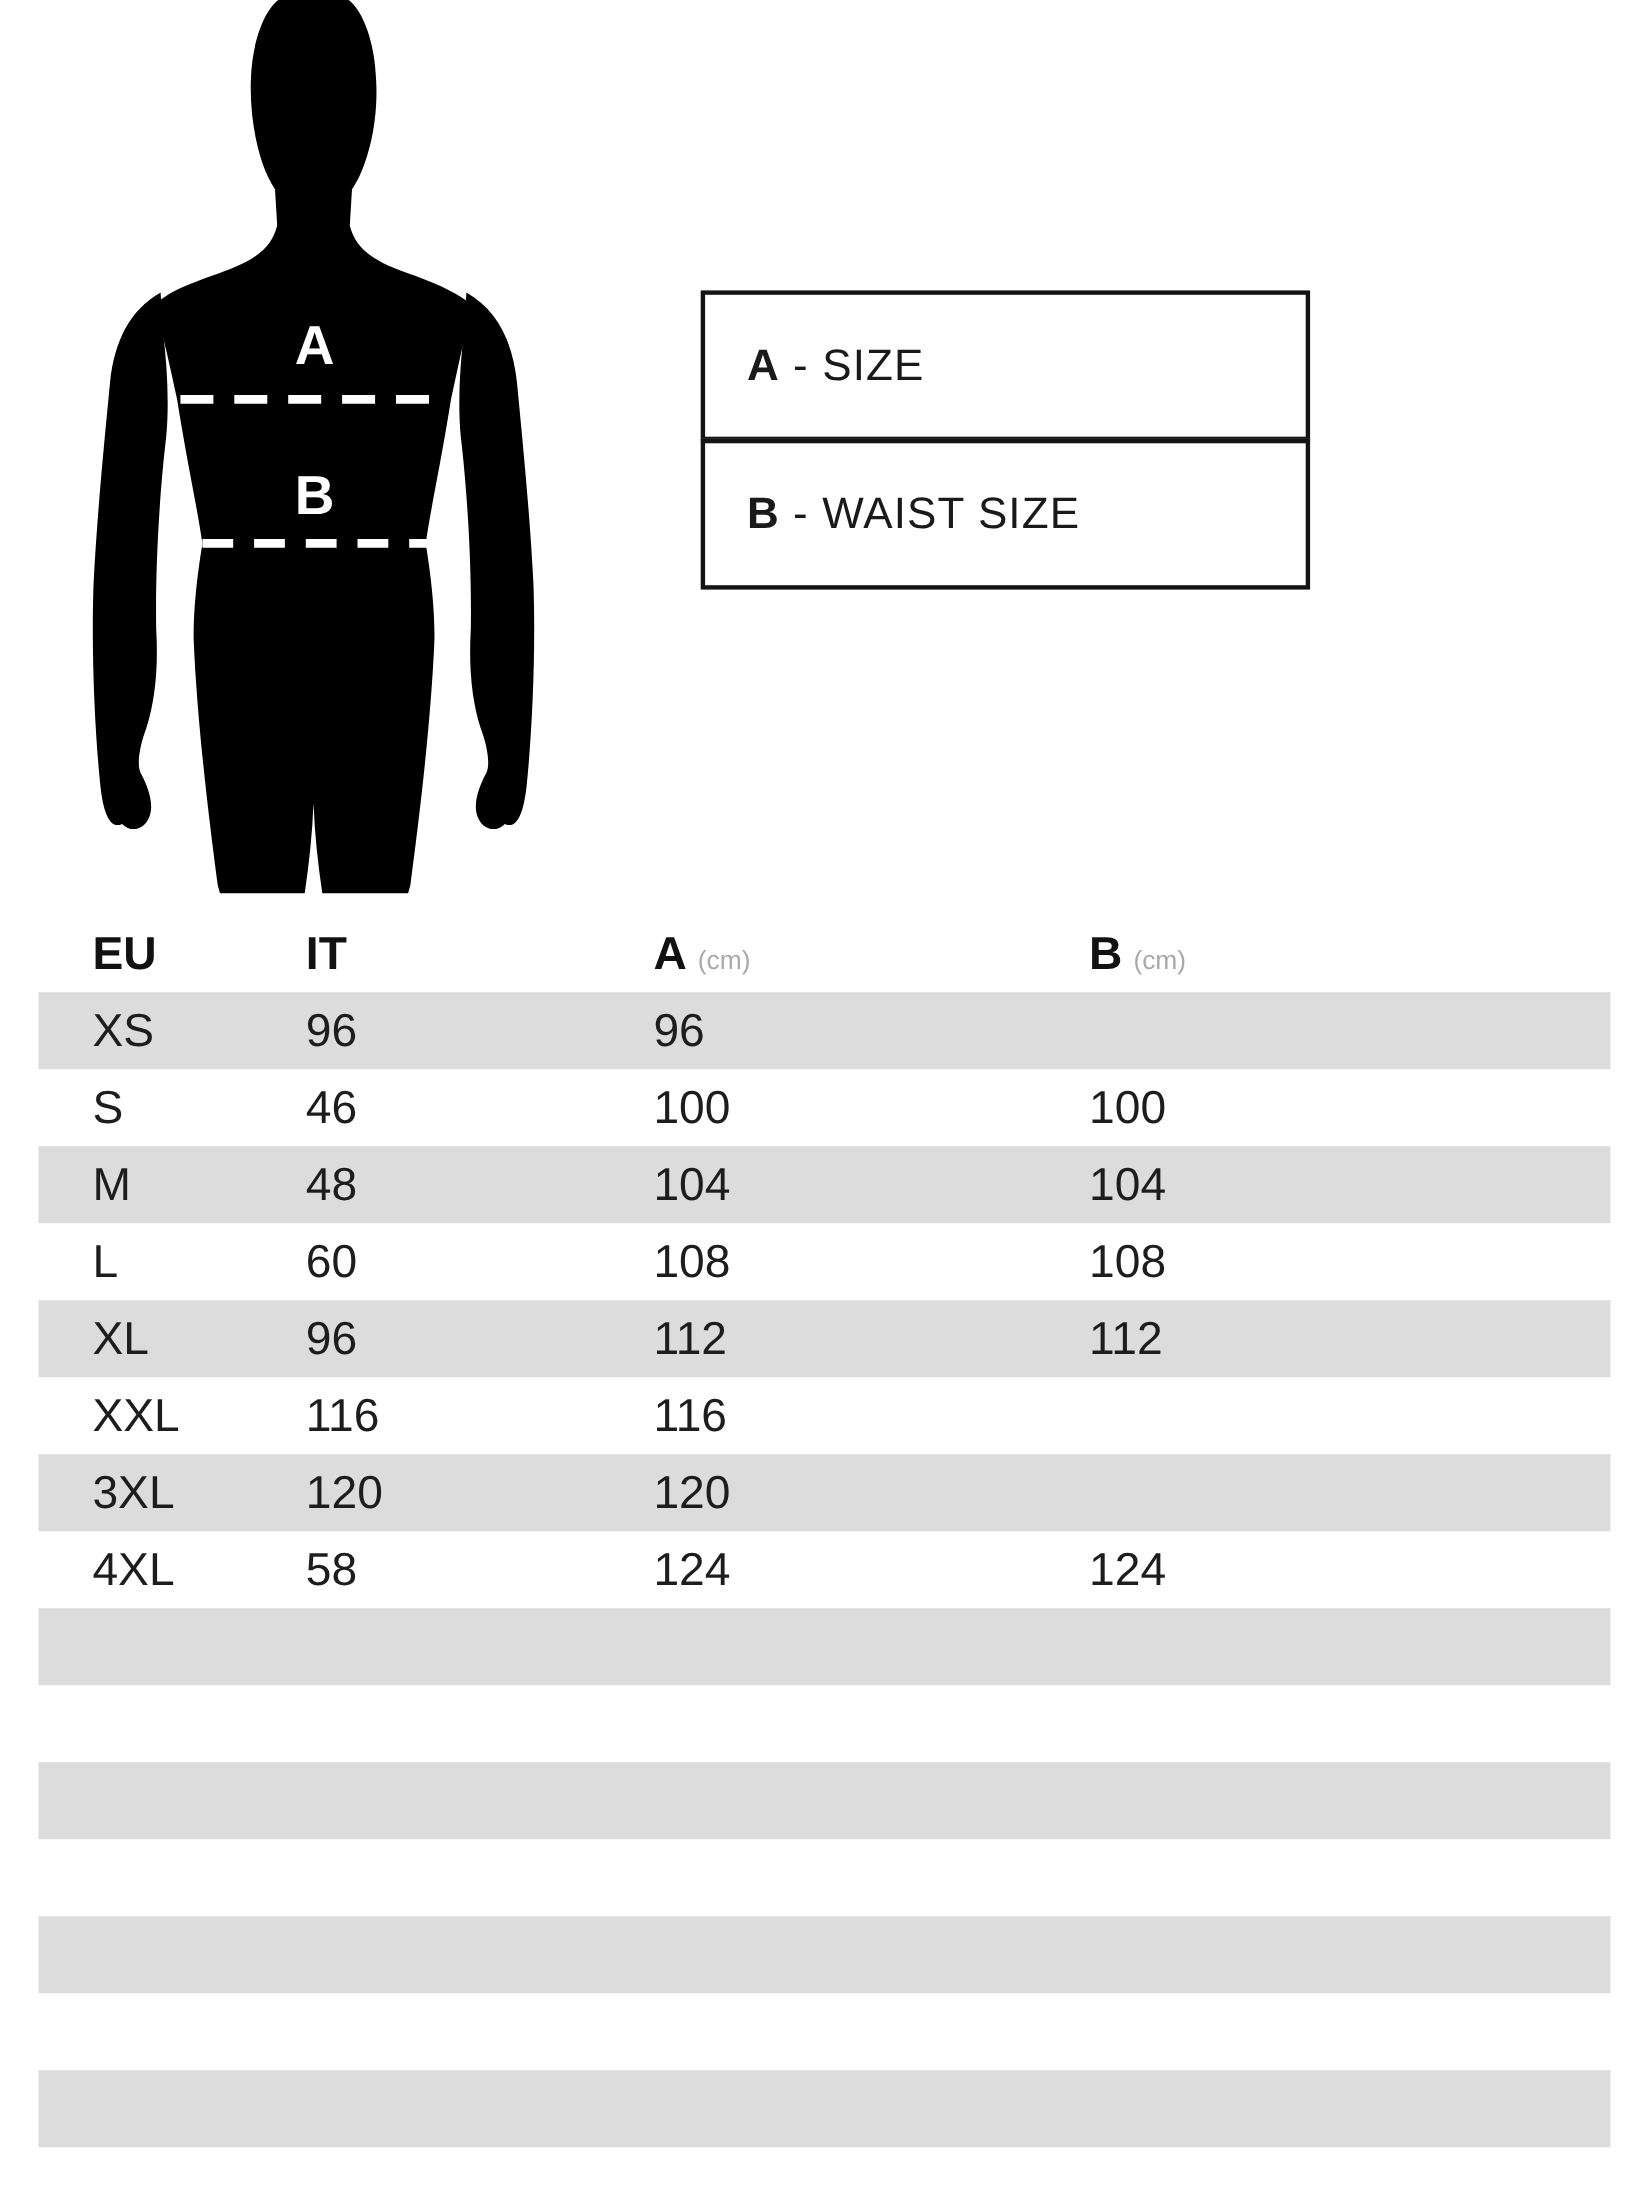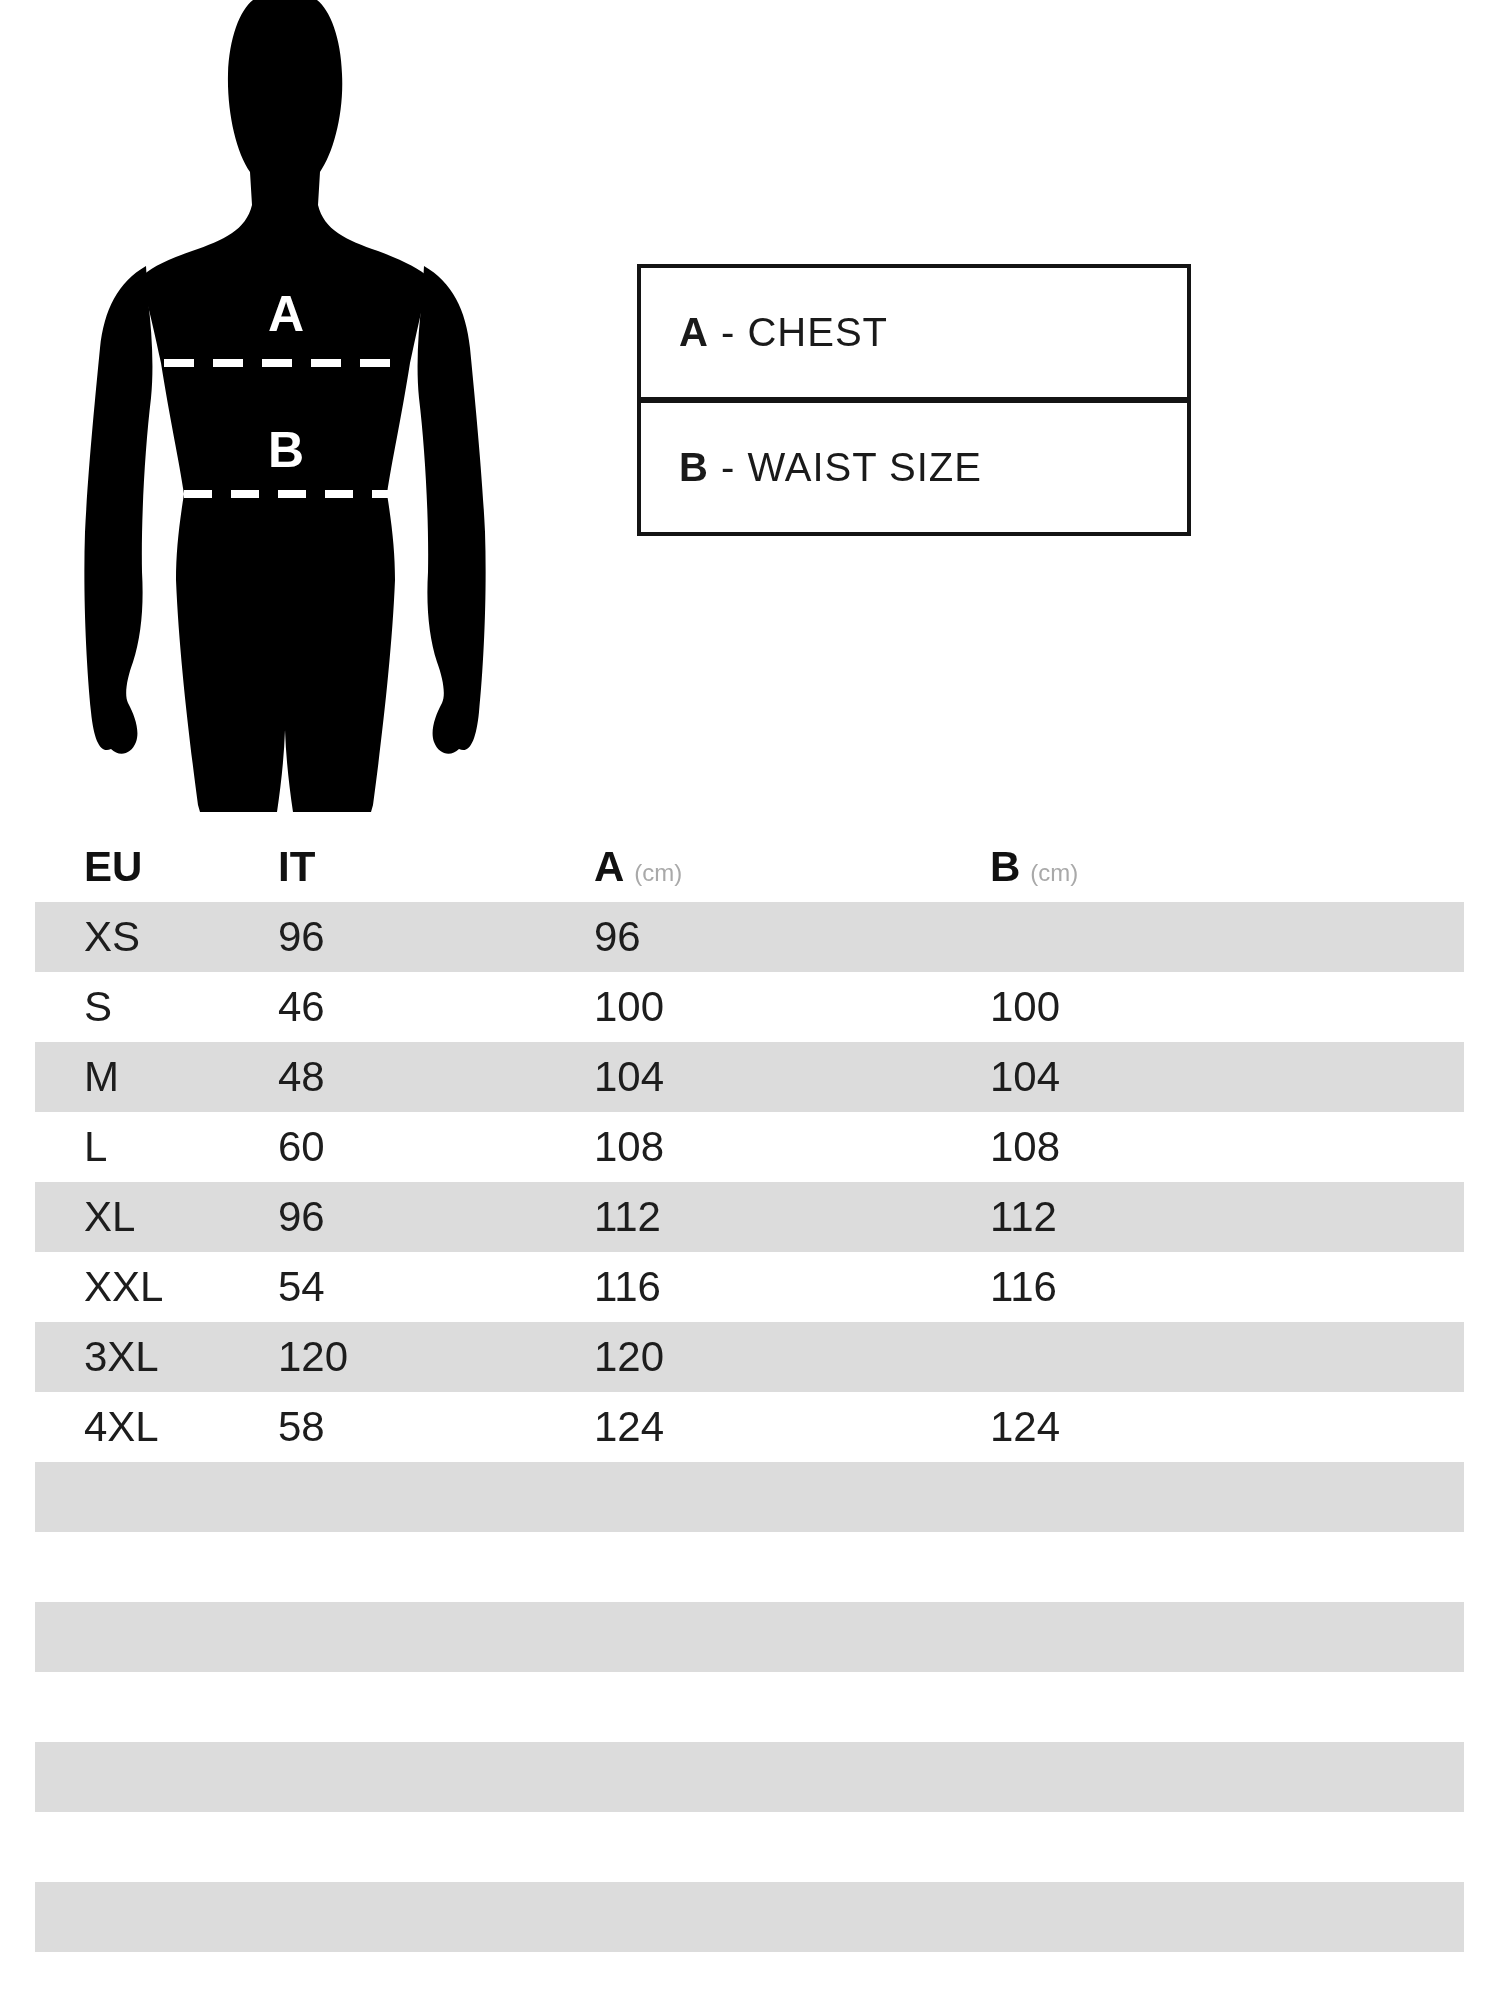--- a/index.html
+++ b/index.html
@@ -91,21 +91,21 @@
       Z"></path>
     <line x1="164" y1="363" x2="409" y2="363" stroke="#ffffff" stroke-width="8" stroke-dasharray="30 19"></line>
     <line x1="184" y1="494" x2="388" y2="494" stroke="#ffffff" stroke-width="8" stroke-dasharray="28 19"></line>
     <text x="286" y="331" text-anchor="middle" fill="#ffffff" font-size="50" font-weight="700">A</text>
     <text x="286" y="467" text-anchor="middle" fill="#ffffff" font-size="50" font-weight="700">B</text>
   </svg>
 
   <div class="legend">
     <div class="legend-row">
       <span class="legend-key">A</span>
-        <span class="legend-rest"> - CHEST</span>
+        <span class="legend-rest"> - SIZE</span>
     </div>
     <div class="legend-row">
       <span class="legend-key">B</span>
         <span class="legend-rest"> - WAIST SIZE</span>
     </div>
   </div>
 
   <div class="size-table">
     <div class="trow head">
       <div class="cell th">EU</div>
@@ -138,21 +138,20 @@
         <div class="cell">108</div>
       </div>
       <div class="trow">
         <div class="cell">XL</div>
         <div class="cell">96</div>
         <div class="cell">112</div>
         <div class="cell">112</div>
       </div>
       <div class="trow">
         <div class="cell">XXL</div>
-        <div class="cell">54</div>
         <div class="cell">116</div>
         <div class="cell">116</div>
       </div>
       <div class="trow">
         <div class="cell">3XL</div>
         <div class="cell">120</div>
         <div class="cell">120</div>
       </div>
       <div class="trow">
         <div class="cell">4XL</div>

